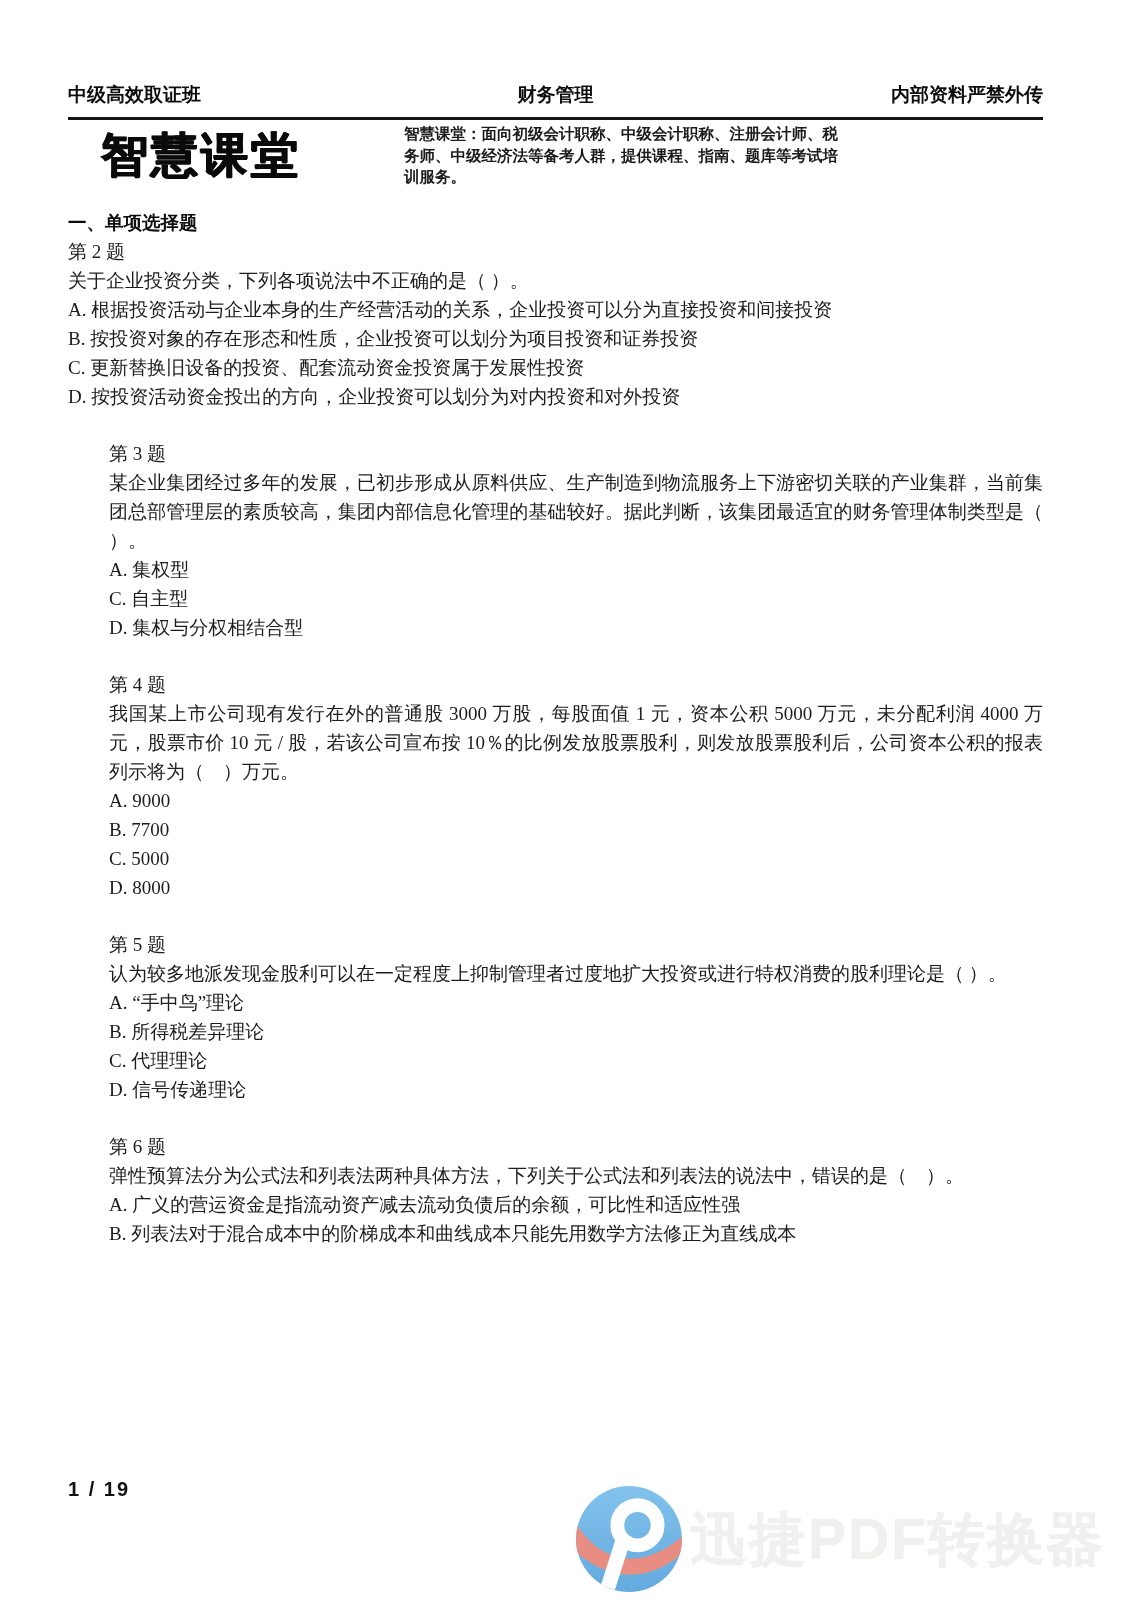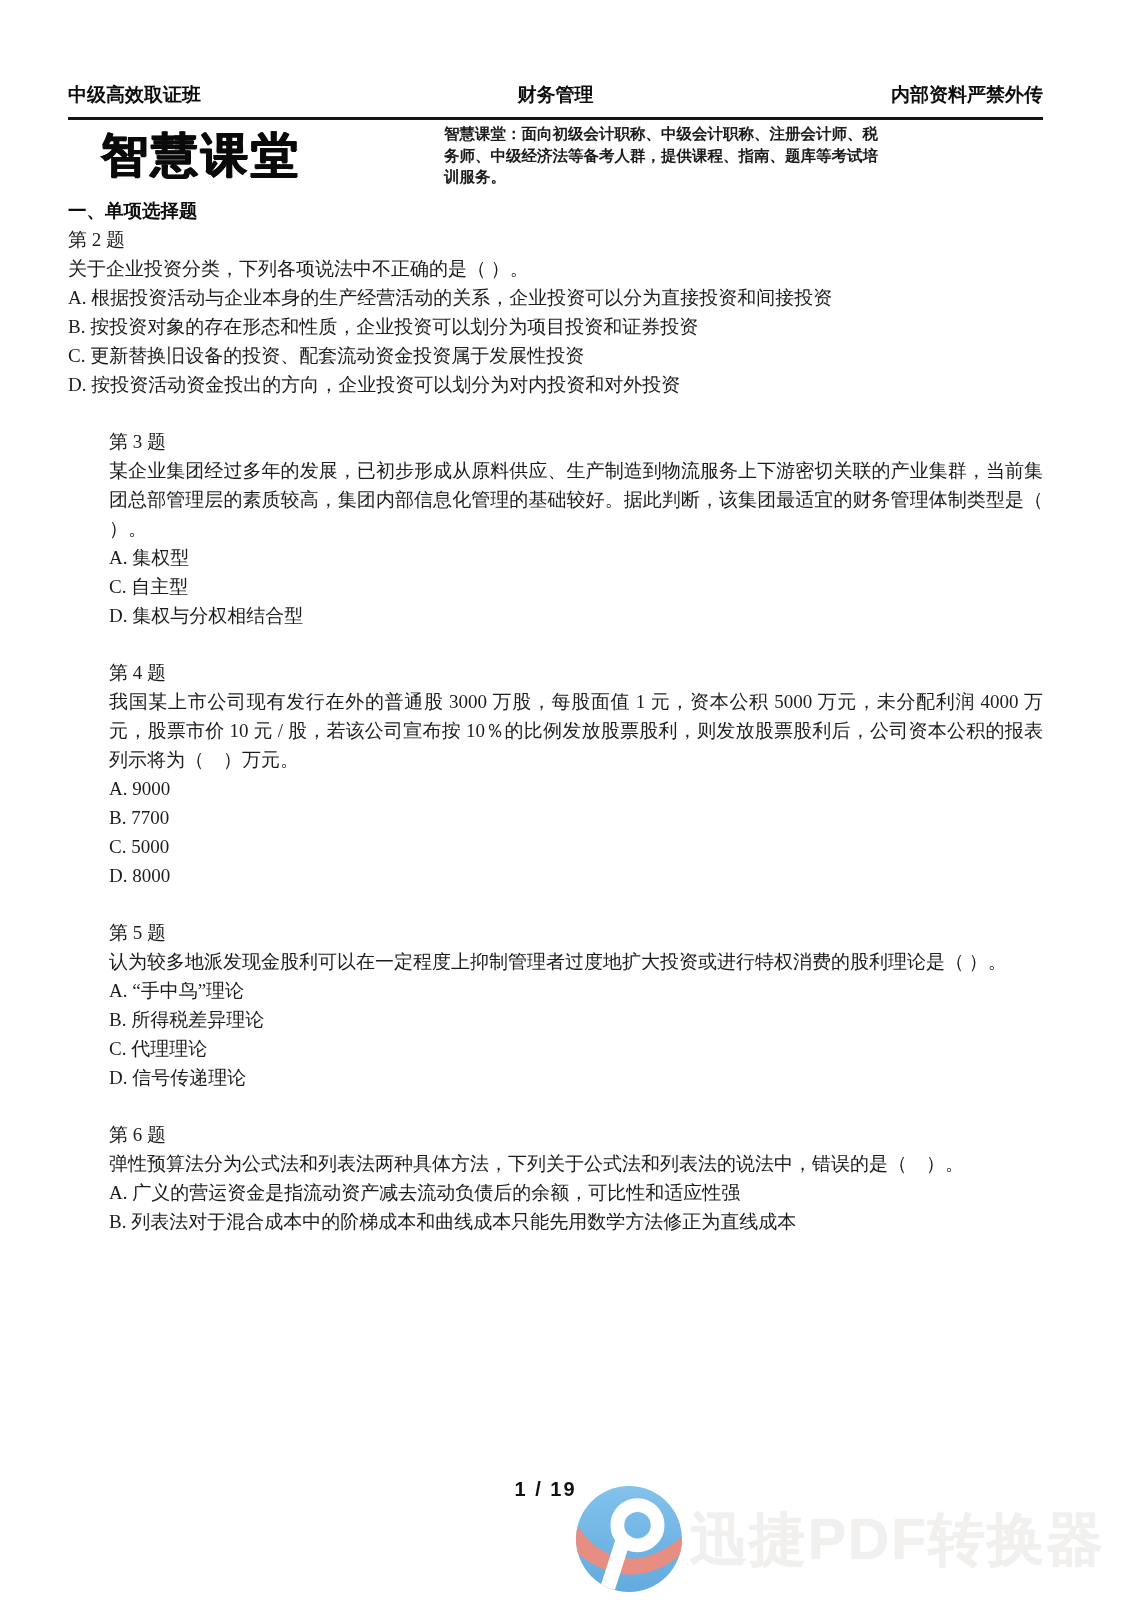--- a/index.html
+++ b/index.html
@@ -27,44 +27,44 @@
 
   
   .brand-logo {
     position: absolute; left: 101px; top: 131px;
     font-family: "Liberation Sans", "DejaVu Sans", sans-serif;
     font-weight: 900; font-size: 47px; line-height: 1; letter-spacing: 3px;
     color: #0a0a0a;
     text-shadow: 0.8px 0 0 currentColor, -0.8px 0 0 currentColor, 0 0.8px 0 currentColor;
   }
   .brand-desc {
-    position: absolute; left: 444px; top: 123px; width: 434px;
+    position: absolute; left: 404px; top: 123px; width: 434px;
     font-family: "Liberation Sans", "DejaVu Sans", sans-serif;
     font-weight: bold; font-size: 15.5px; line-height: 21.5px;
     color: #1b1b1b; text-align: justify;
   }
 
   
   .main {
-    position: absolute; left: 68px; top: 196px; width: 975px;
+    position: absolute; left: 68px; top: 208px; width: 975px;
     font-size: 19px; line-height: 29px;
   }
   .section-title {
     font-family: "Liberation Sans", "DejaVu Sans", sans-serif;
     font-weight: bold; font-size: 18.5px; line-height: 29px;
     margin: 0; color: #0d0d0d;
   }
   .question { margin: 0; }
   .question:not(:first-child) { margin-top: 28px; margin-left: 41px; }
   .qline { text-align: justify; }
 
   
   .page-number {
-    position: absolute; left: 58px; top: 1478px; width: 975px;
-    text-align: center;
+    position: absolute; left: 68px; top: 1478px; width: 975px;
+    text-align: left;
     font-family: "Liberation Sans", "DejaVu Sans", sans-serif;
     font-weight: bold; font-size: 20px; letter-spacing: 2px; color: #111;
   }
 
   
   .watermark {
     position: absolute; left: 576px; top: 1486px;
     display: flex; align-items: center; gap: 8px;
   }
   .wm-logo { width: 106px; height: 106px; flex: 0 0 auto; }

